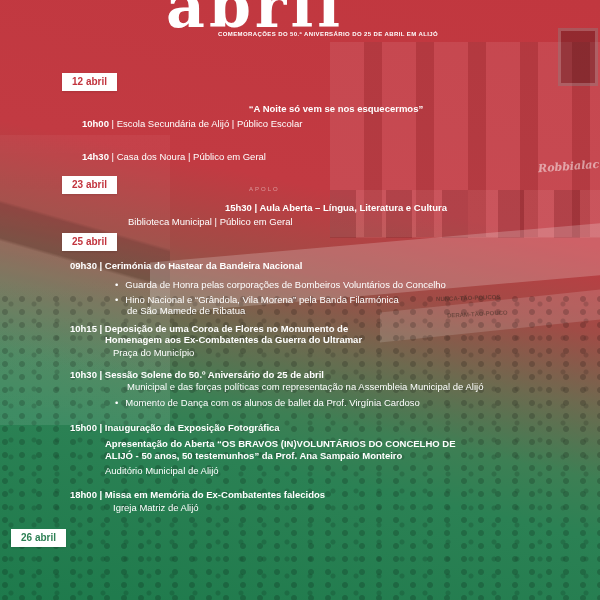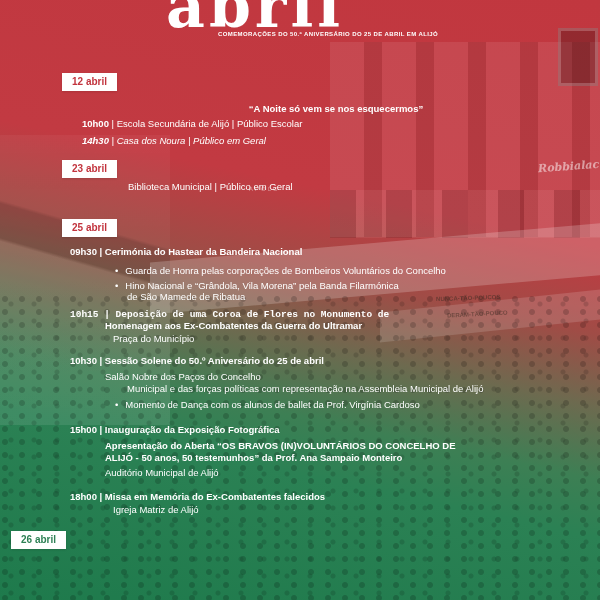--- a/index.html
+++ b/index.html
@@ -95,22 +95,22 @@
   .it{font-style:italic;}
   .x70{margin-left:70px;}
   .x72{margin-left:72px;text-align:center;}
   .x82{margin-left:82px;}
   .x105{margin-left:105px;}
   .x108{margin-left:108px;}
   .bullet{margin-left:115px;}
   .bullet::before{content:"•";margin-right:7px;}
   .bullet-cont{margin-left:127px;}
   .mt1{margin-top:1px;}.mt2{margin-top:2px;padding-left:8px;}.mt3{margin-top:3px;padding-left:20px;}.mt4{margin-top:4px;}
-  .mt5{margin-top:5px;}.mt6{margin-top:6px;font-style:italic;}.mt7{margin-top:7px;font-family:Liberation Mono, monospace;}.mt8{margin-top:8px;}
-  .mt9{margin-top:9px;}.mt10{margin-top:25px;}.mt11{margin-top:11px;}.mt12{margin-top:12px;}
+  .mt5{margin-top:5px;}.mt6{margin-top:22px;}.mt7{margin-top:7px;}.mt8{margin-top:8px;}
+  .mt9{margin-top:9px;}.mt10{margin-top:4px;}.mt11{margin-top:11px;}.mt12{margin-top:12px;}
   .mt13{margin-top:13px;}.mt14{margin-top:14px;}
 </style>
 </head>
 <body>
 
 <div class="poster">
 
   <div class="bg">
     <div class="ph bldg-right"></div>
     <div class="ph bldg-right-arcade"></div>
@@ -129,32 +129,32 @@
   <div class="subtitle">COMEMORAÇÕES DO 50.º ANIVERSÁRIO DO 25 DE ABRIL EM ALIJÓ</div>
 
   <div class="content">
 
     <div><span class="badge">12 abril</span></div>
     <div class="line b x72 mt12">“A Noite só vem se nos esquecermos”</div>
     <div class="line x82 mt4"><span class="b">10h00 </span><span>| Escola Secundária de Alijó | Público Escolar</span></div>
     <div class="line x82 mt6"><span class="b">14h30 </span><span>| Casa dos Noura | Público em Geral</span></div>
 
     <div class="mt12"><span class="badge">23 abril</span></div>
+    <div class="line b x72 mt8">15h30 | Aula Aberta – Língua, Literatura e Cultura</div>
     <div class="line x108 mt3">Biblioteca Municipal | Público em Geral</div>
 
     <div class="mt10"><span class="badge">25 abril</span></div>
     <div class="line b x70 mt9">09h30 | Cerimónia do Hastear da Bandeira Nacional</div>
     <div class="line bullet mt8">Guarda de Honra pelas corporações de Bombeiros Voluntários do Concelho</div>
     <div class="line bullet mt4">Hino Nacional e “Grândola, Vila Morena” pela Banda Filarmónica</div>
     <div class="line bullet-cont">de São Mamede de Ribatua</div>
     <div class="line b x70 mt7">10h15 | Deposição de uma Coroa de Flores no Monumento de</div>
     <div class="line b x105">Homenagem aos Ex-Combatentes da Guerra do Ultramar</div>
     <div class="line x105 mt2">Praça do Município</div>
     <div class="line b x70 mt11">10h30 | Sessão Solene do 50.º Aniversário do 25 de abril</div>
-    <div class="line x105 mt5">Salão Nobre dos Paços do Concelho</div>
     <div class="line bullet-cont mt1">Municipal e das forças políticas com representação na Assembleia Municipal de Alijó</div>
     <div class="line bullet mt5">Momento de Dança com os alunos de ballet da Prof. Virgínia Cardoso</div>
     <div class="line b x70 mt14">15h00 | Inauguração da Exposição Fotográfica</div>
     <div class="line b x105 mt5">Apresentação do Aberta “OS BRAVOS (IN)VOLUNTÁRIOS DO CONCELHO DE</div>
     <div class="line b x105 mt1">ALIJÓ - 50 anos, 50 testemunhos” da Prof. Ana Sampaio Monteiro</div>
     <div class="line x105 mt4">Auditório Municipal de Alijó</div>
     <div class="line b x70 mt13">18h00 | Missa em Memória do Ex-Combatentes falecidos</div>
     <div class="line x105 mt2">Igreja Matriz de Alijó</div>
 
     <div class="mt14"><span class="badge green">26 abril</span></div>

